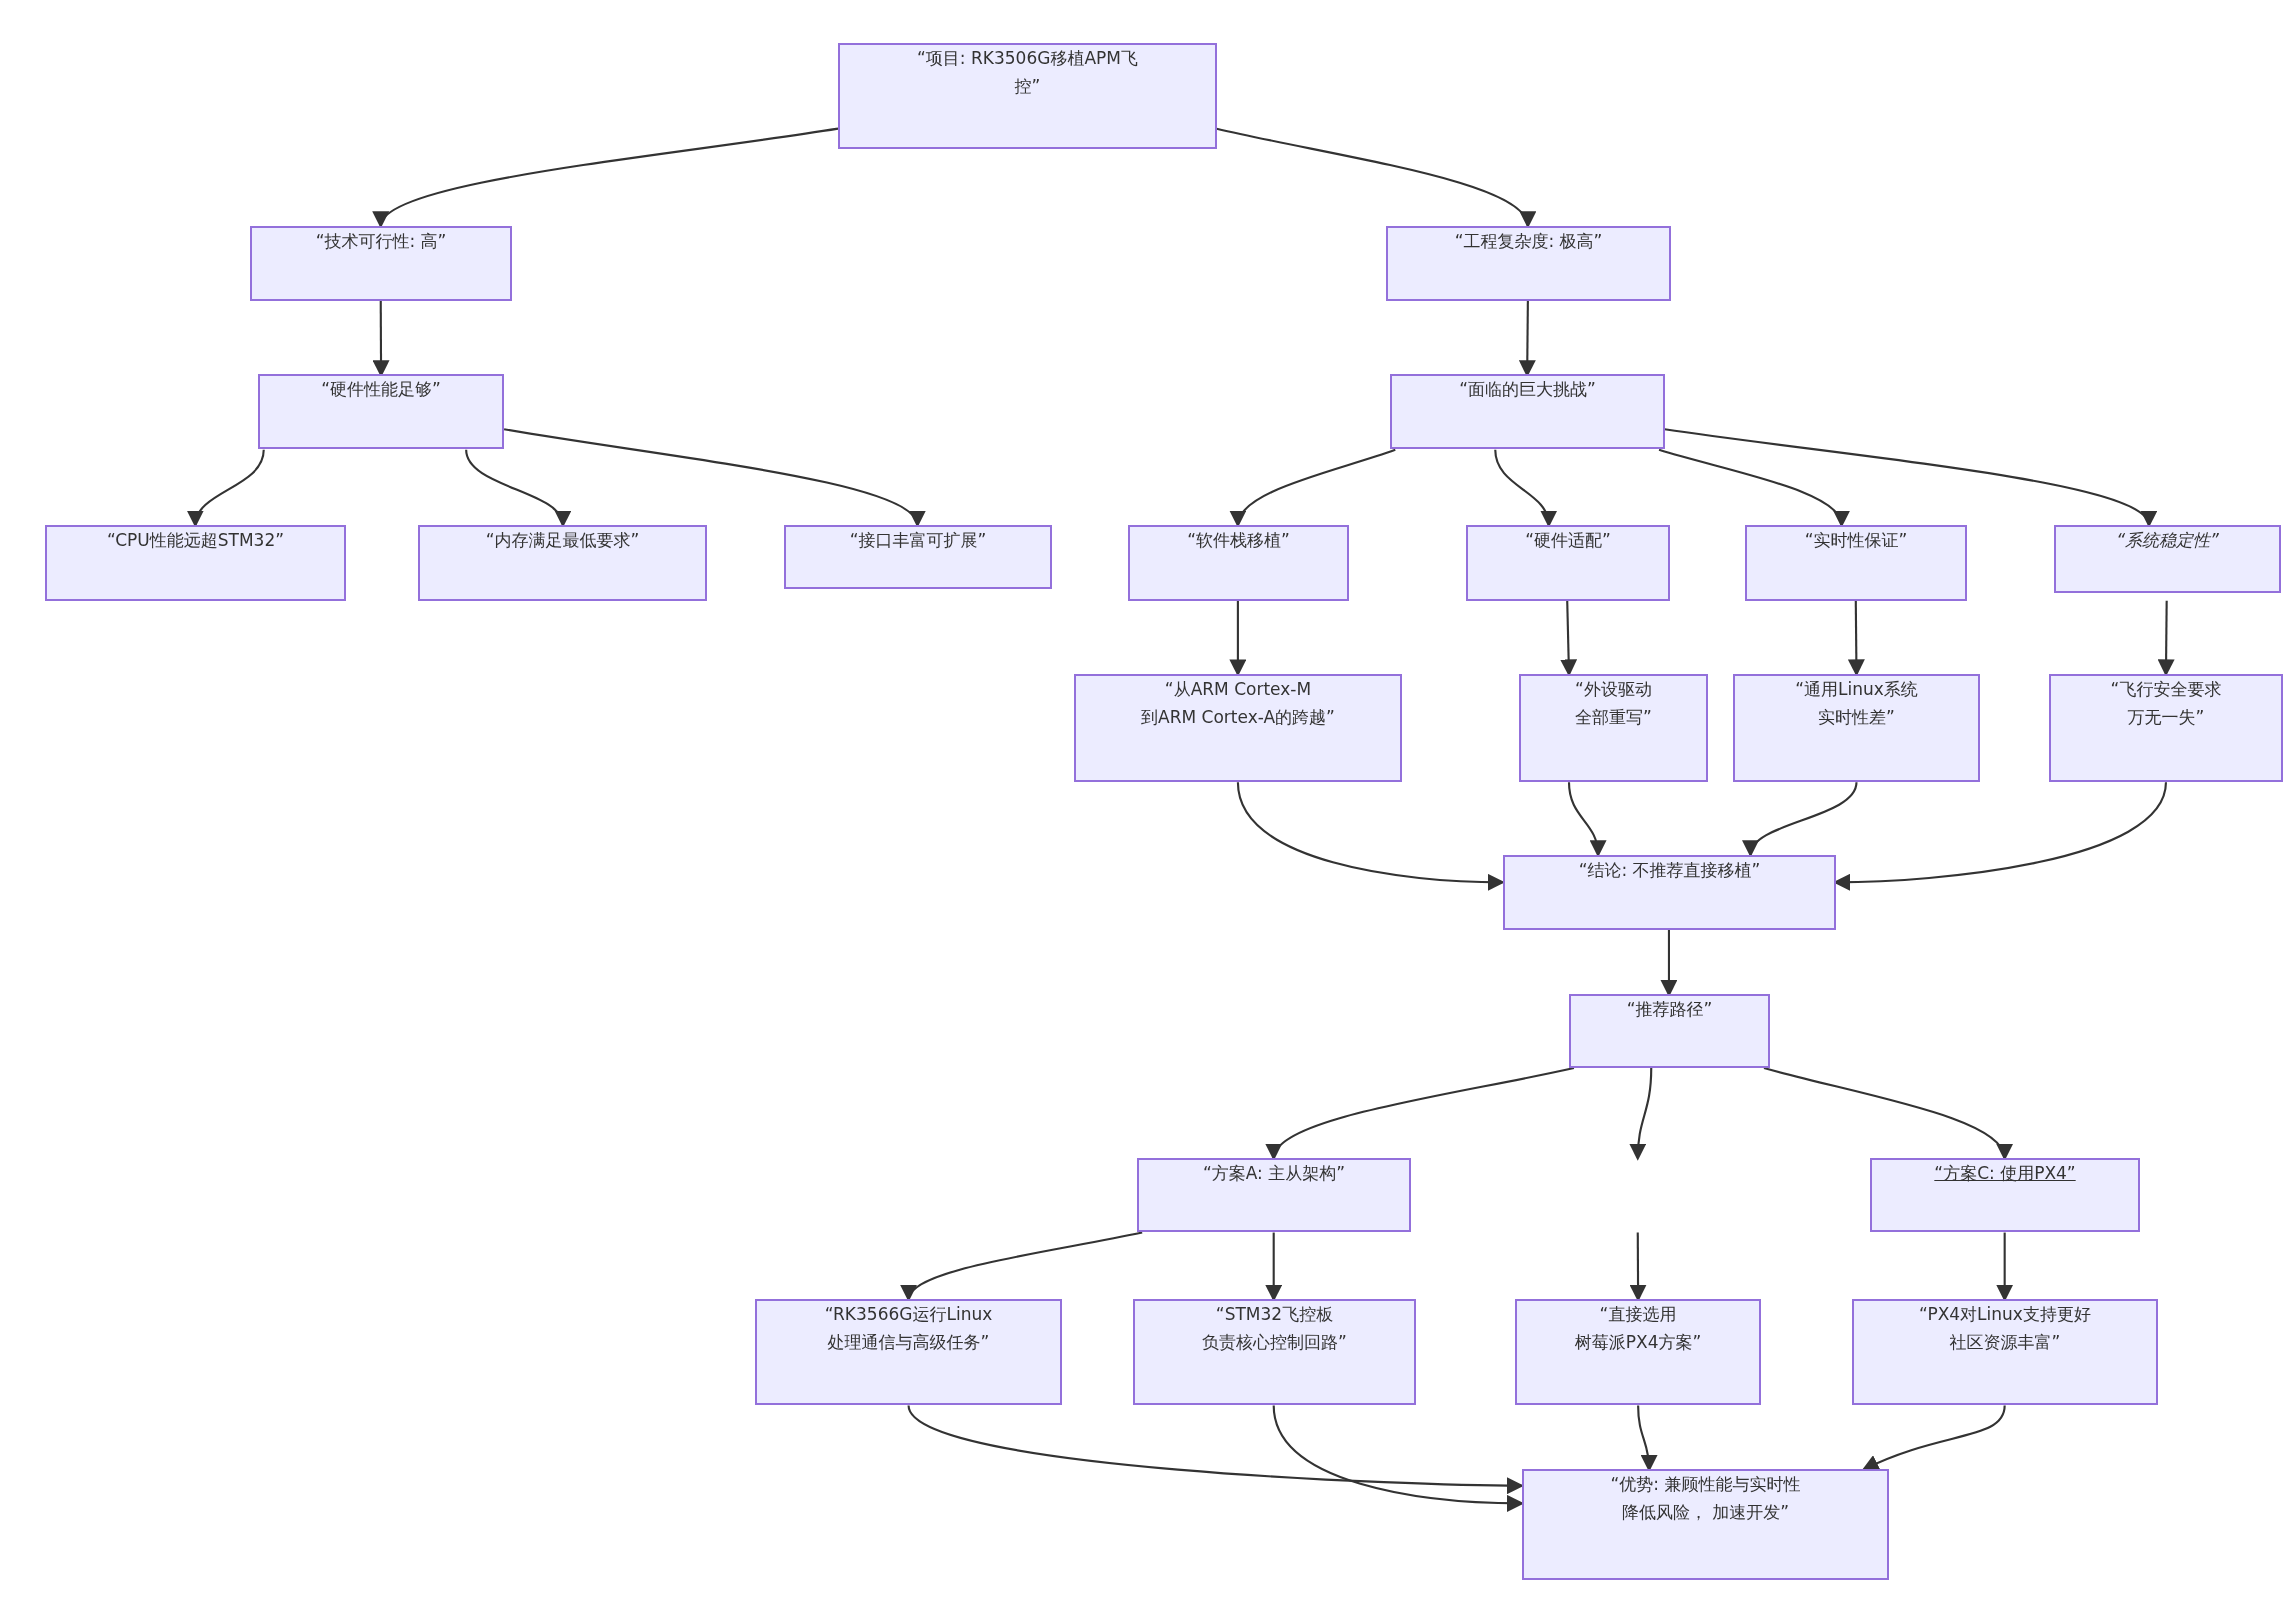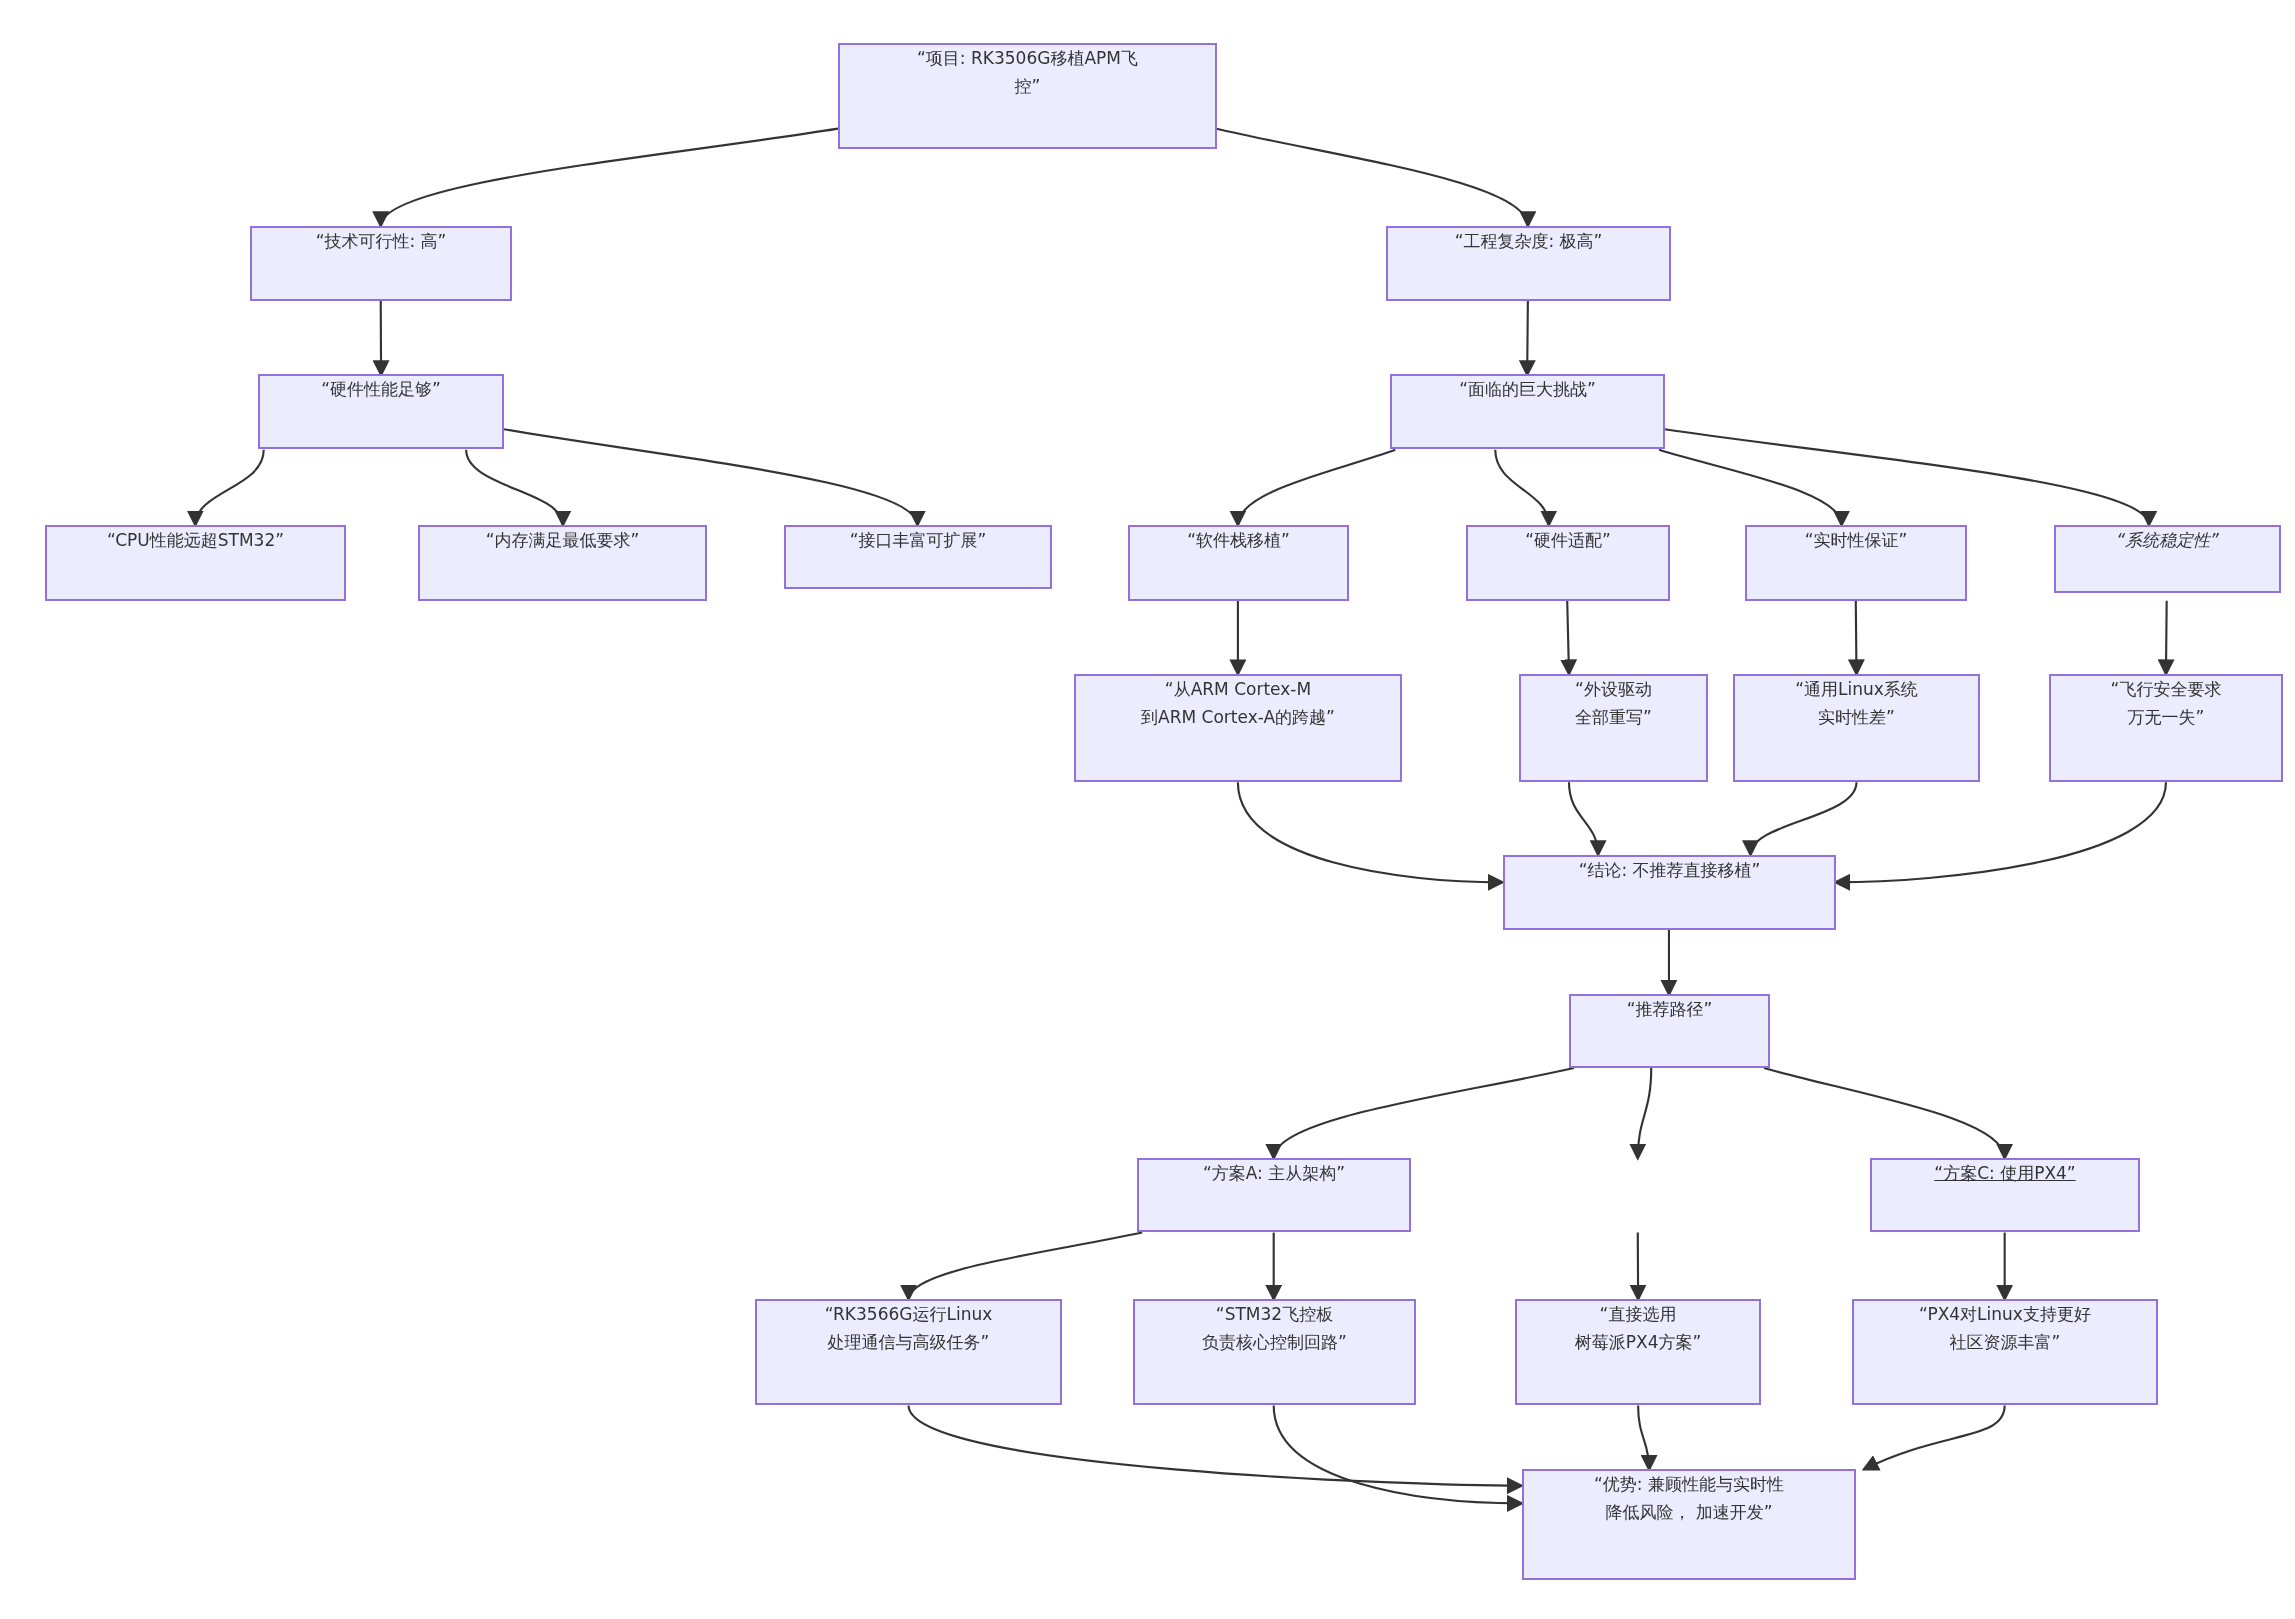--- a/index.html
+++ b/index.html
@@ -153,18 +153,18 @@
       <div class="line">负责核心控制回路”</div>
     </div>
     <div class="node" style="left: 1515px; top: 1299px; width: 246px; height: 106px;">
       <div class="line">“直接选用</div>
       <div class="line">树莓派PX4方案”</div>
     </div>
     <div class="node" style="left: 1852px; top: 1299px; width: 306px; height: 106px;">
       <div class="line">“PX4对Linux支持更好</div>
       <div class="line">社区资源丰富”</div>
     </div>
-    <div class="node" style="left: 1522px; top: 1469px; width: 334px; height: 111px;">
+    <div class="node" style="left: 1522px; top: 1469px; width: 367px; height: 111px;">
       <div class="line">“优势: 兼顾性能与实时性</div>
       <div class="line">降低风险， 加速开发”</div>
     </div>
   </div>
 
 
 </body></html>

